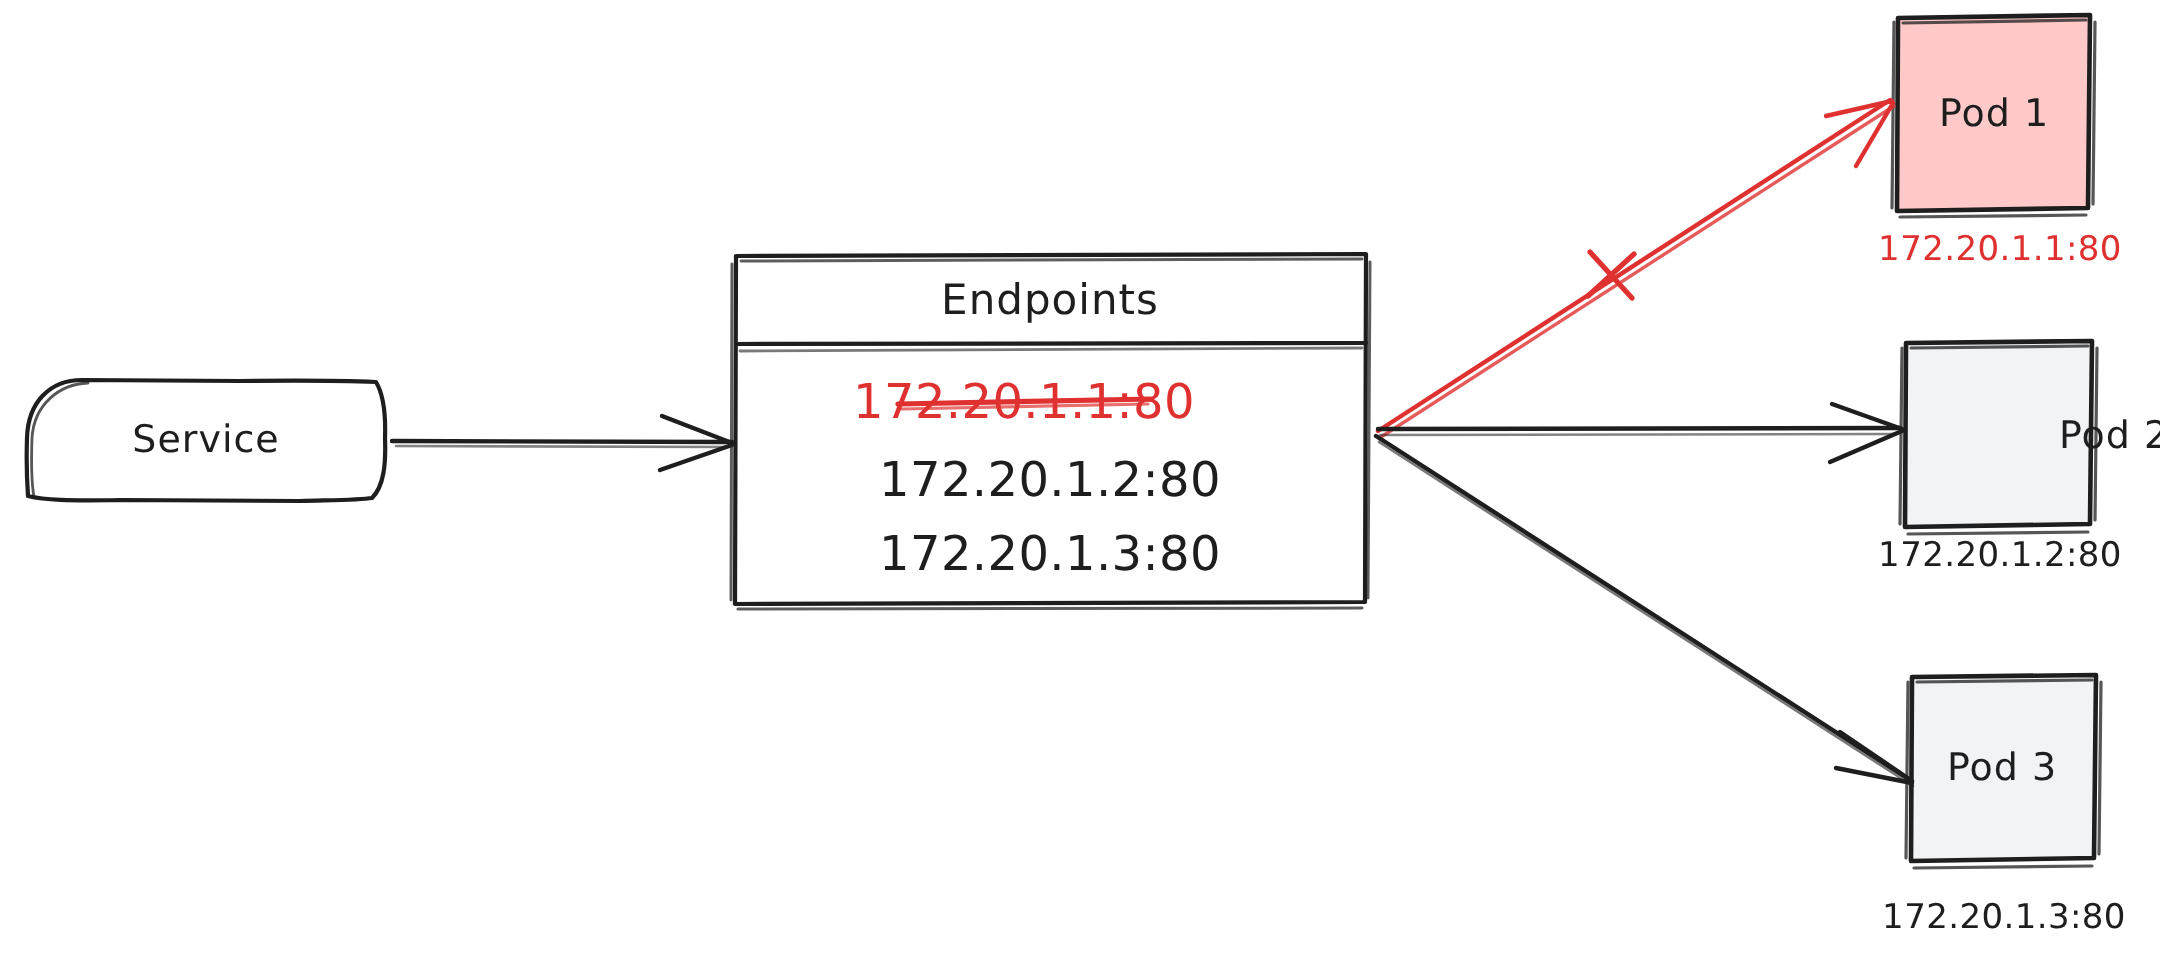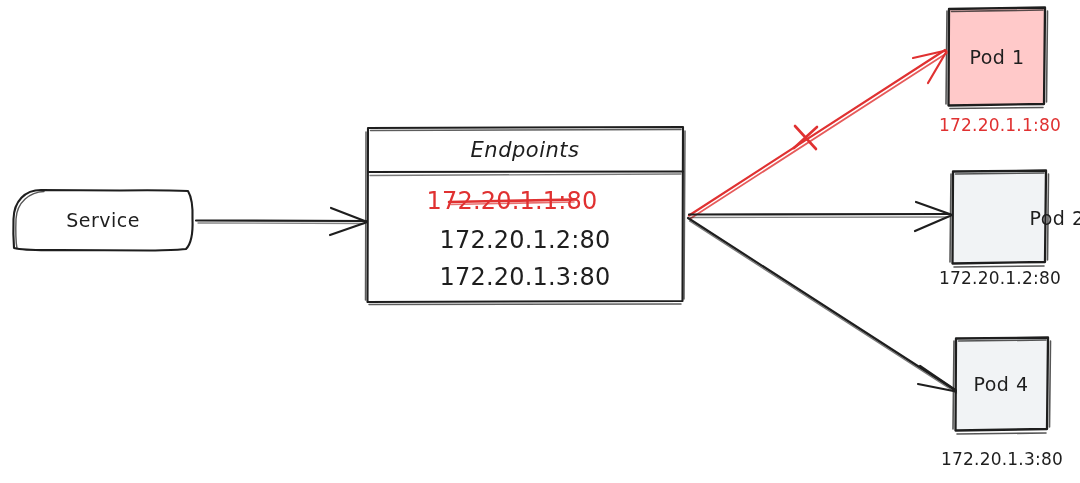--- a/index.html
+++ b/index.html
@@ -129,28 +129,28 @@
     <g>
       <path d="M688,218 L955,390" fill="none" stroke="#1e1e1e" stroke-width="2.2" stroke-linecap="round"></path>
       <path d="M689.5,221 L956.5,393" fill="none" stroke="#1e1e1e" stroke-width="1.3" stroke-linecap="round" opacity="0.6"></path>
       <path d="M920,366 L956,390.5 M918,384 L956,391.5" fill="none" stroke="#1e1e1e" stroke-width="2.2" stroke-linecap="round"></path>
     </g>
 
   </svg>
 
   <div class="lbl node-label" style="left:103px; top:220px;text-align:center;">Service</div>
 
-  <div class="lbl title-label" style="left:525px; top:150px;font-style:italic;">Endpoints</div>
+  <div class="lbl title-label" style="left:525px; top:150px;">Endpoints</div>
 
   <div class="lbl ep-entry struck" style="left:512px; top:201px;">172.20.1.1:80</div>
   <div class="lbl ep-entry" style="left:525px; top:240px;">172.20.1.2:80</div>
   <div class="lbl ep-entry" style="left:525px; top:277px;">172.20.1.3:80</div>
 
   <div class="lbl node-label" style="left:997px; top:57px;text-align:center;">Pod 1</div>
   <div class="lbl pod-addr danger" style="left:1000px; top:125px;">172.20.1.1:80</div>
 
   <div class="lbl node-label" style="left:1057px; top:218px;">Pod 2</div>
   <div class="lbl pod-addr" style="left:1000px; top:278px;">172.20.1.2:80</div>
 
-  <div class="lbl node-label" style="left:1001px; top:384px;">Pod 4</div>
+  <div class="lbl node-label" style="left:1001px; top:384px;">Pod 3</div>
   <div class="lbl pod-addr" style="left:1002px; top:459px;">172.20.1.3:80</div>
 
 </div>
 
 </body></html>

